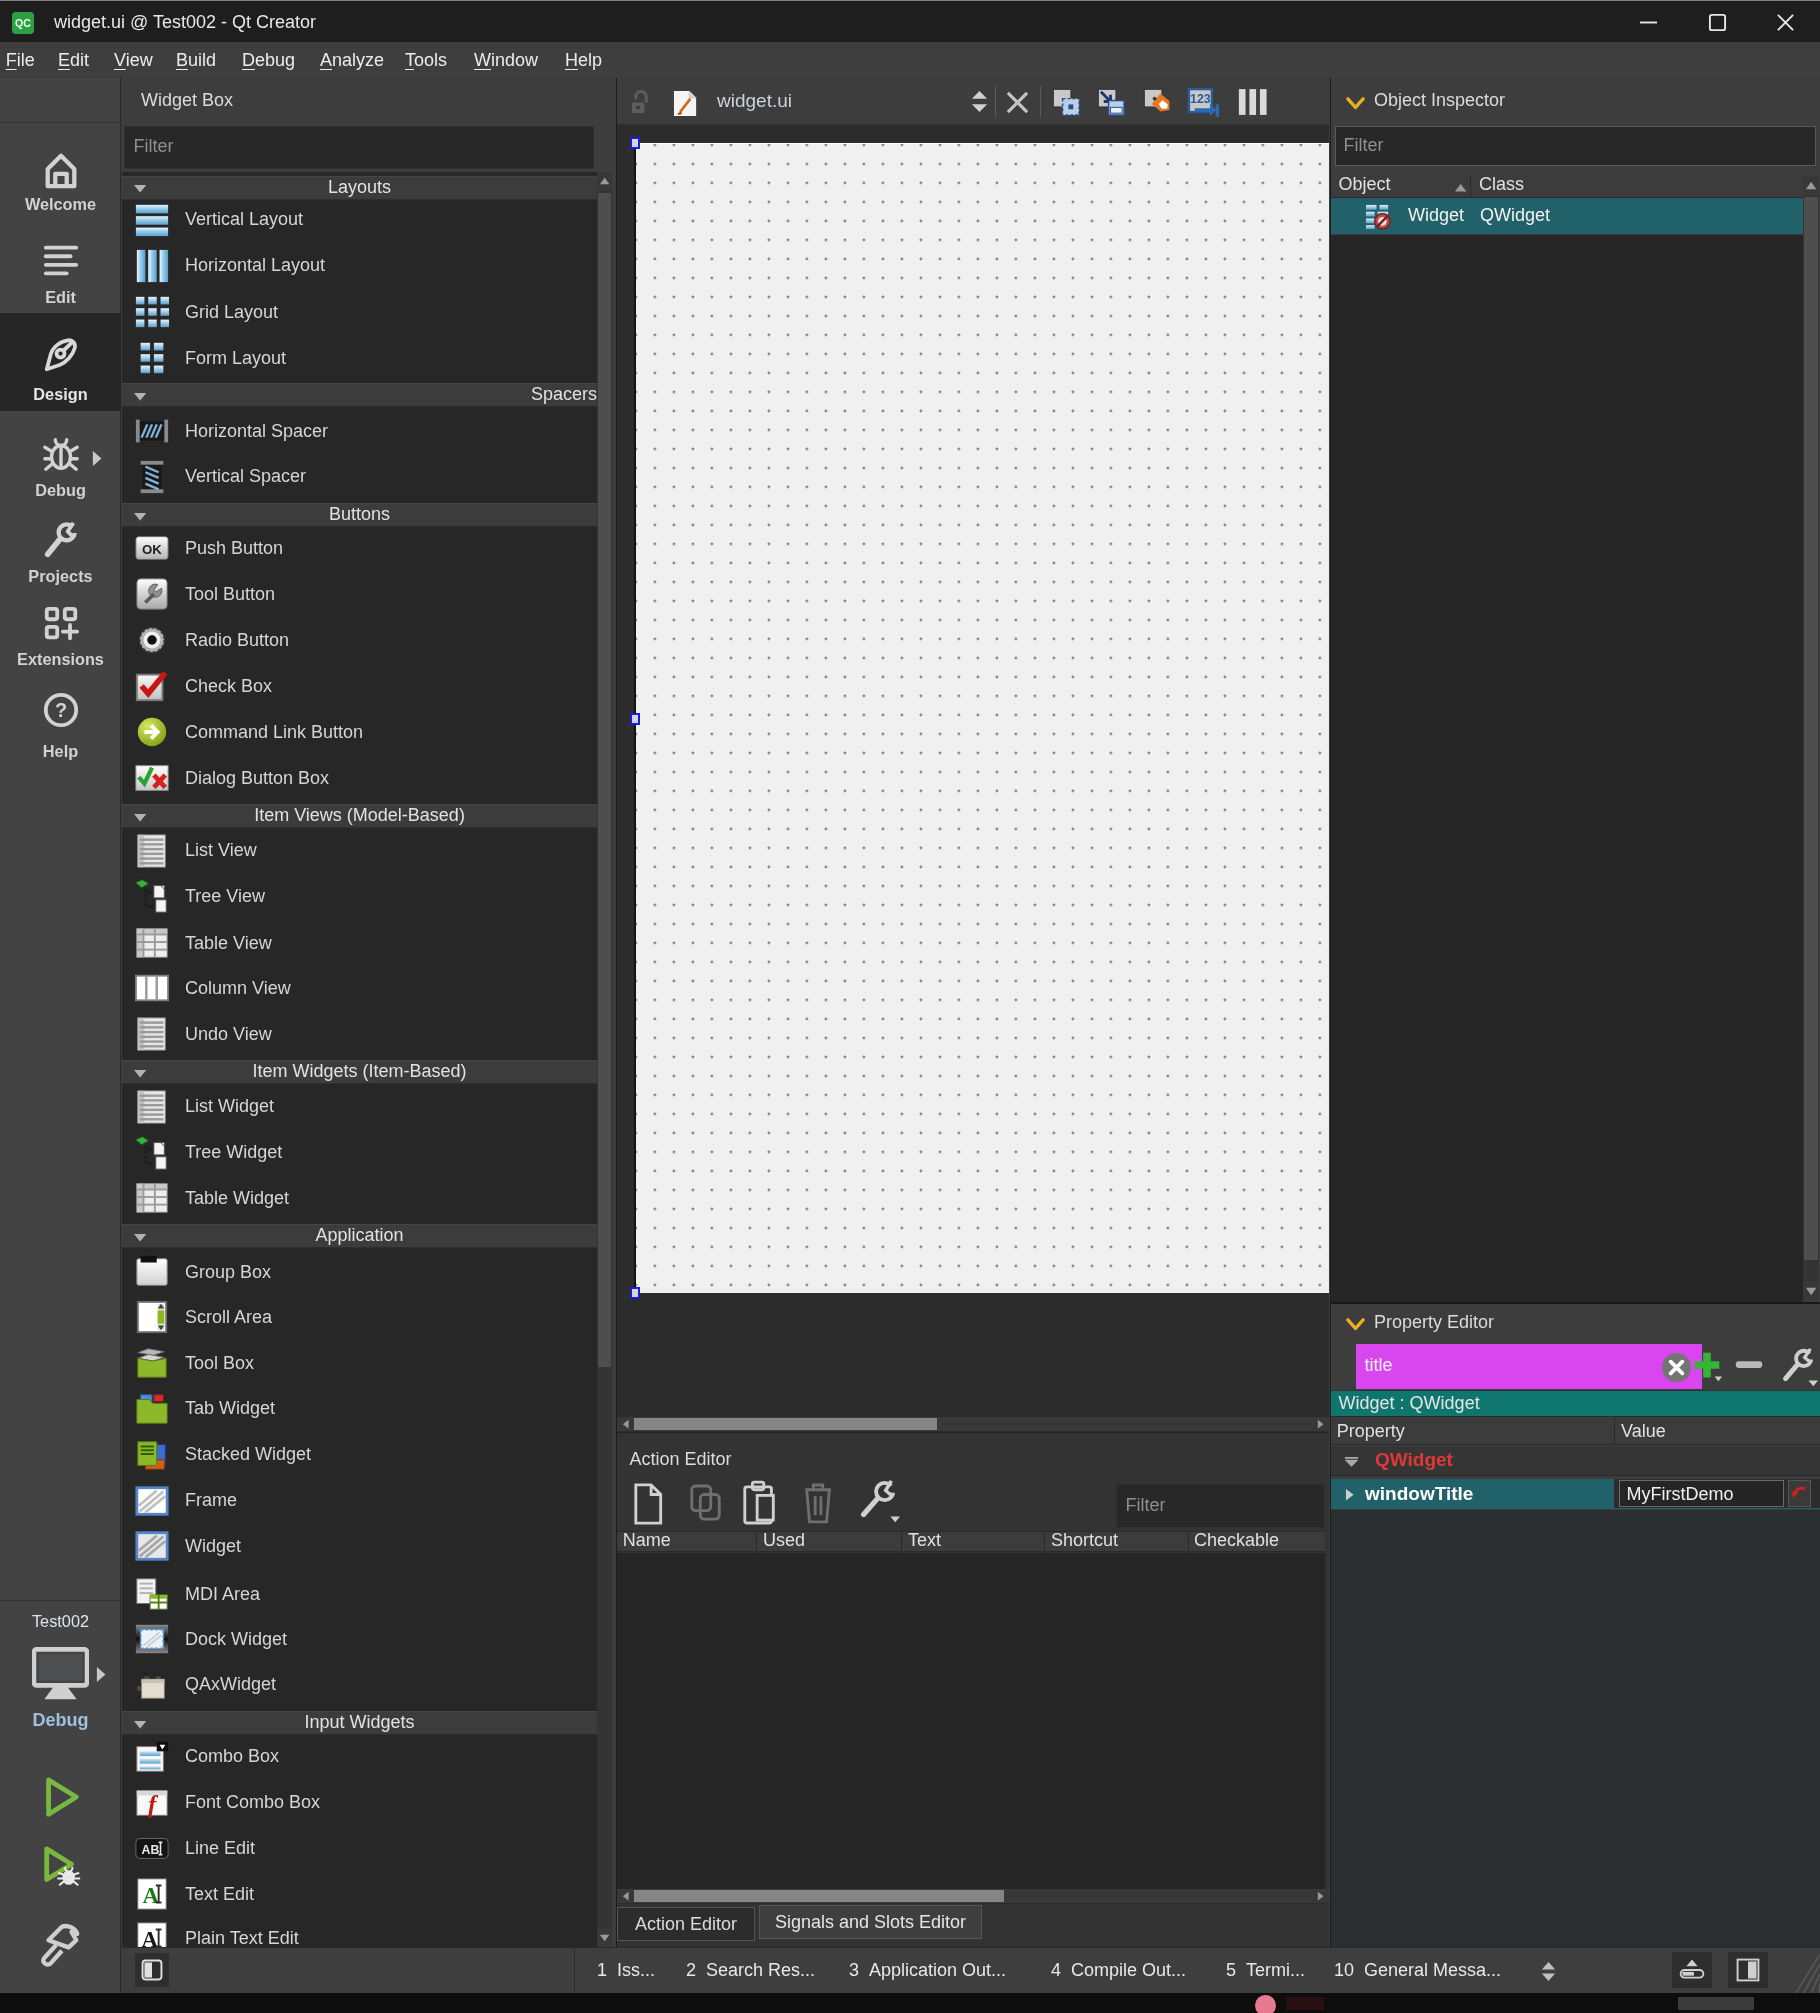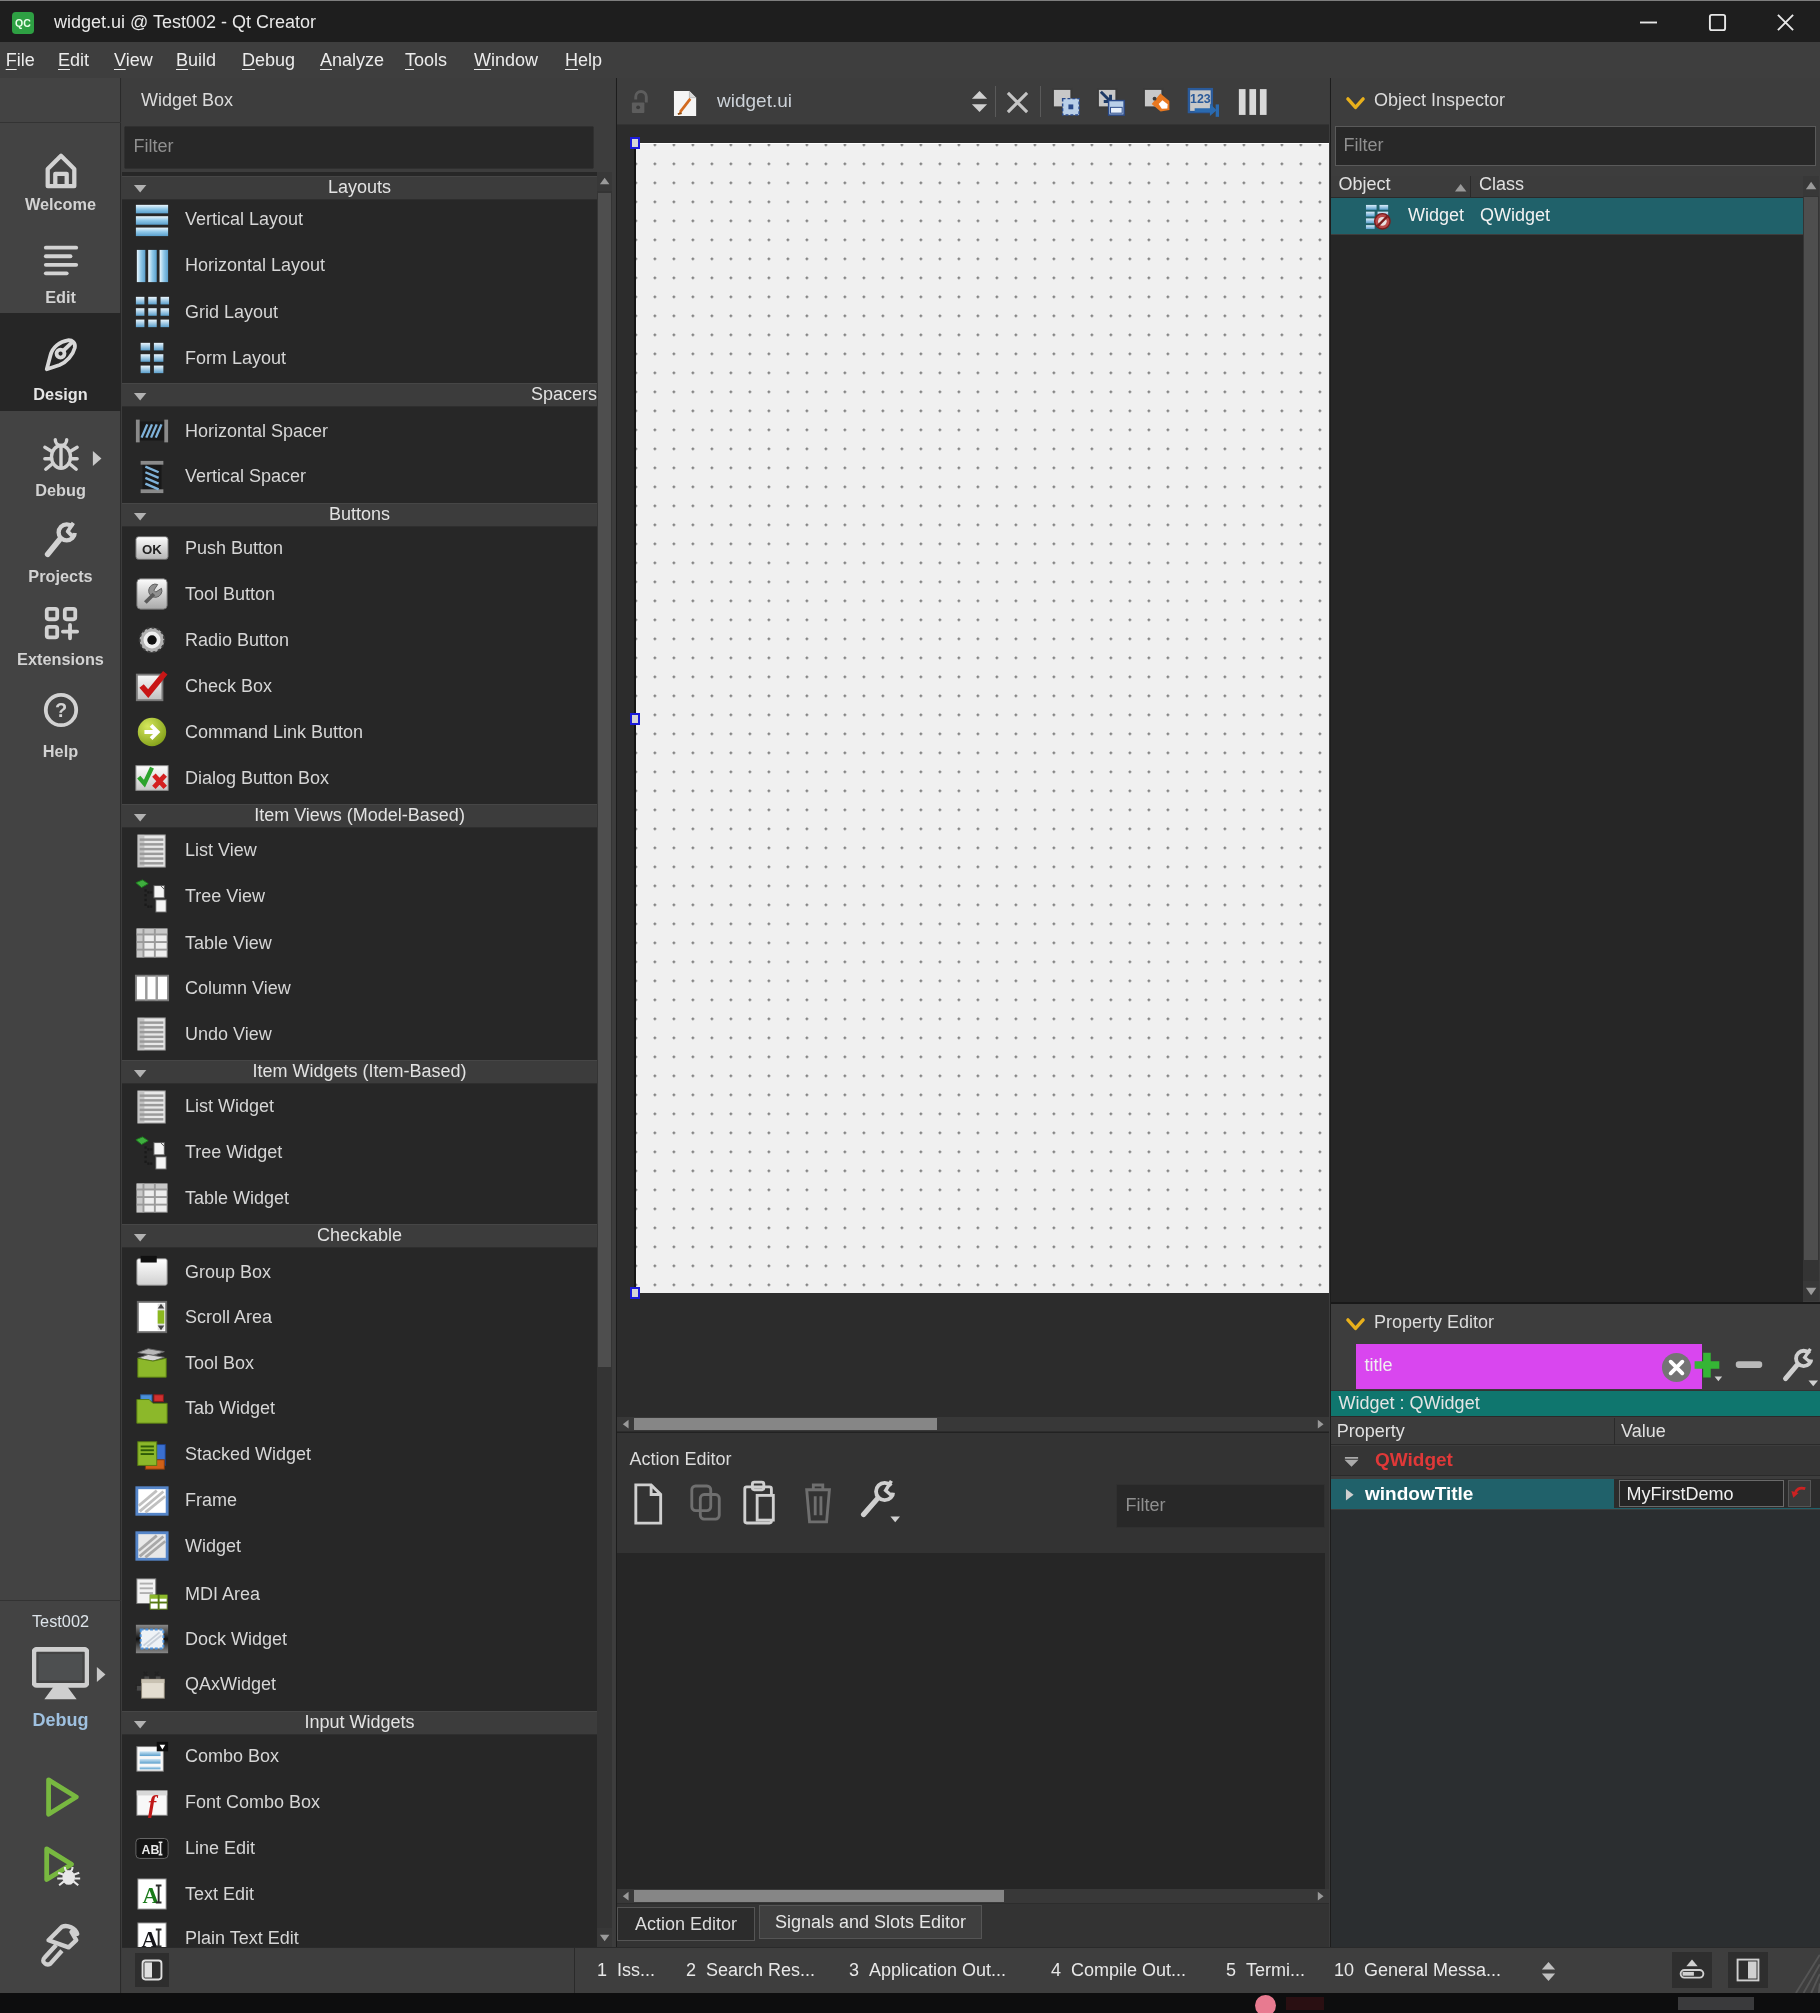--- a/index.html
+++ b/index.html
@@ -171,21 +171,21 @@
     <div class="abs" style="left:0;top:888px;width:475px;height:24px;background:#3c3c3c;border-top:1px solid #464646;border-bottom:1px solid #2e2e2e;">
         <svg class="abs" style="left:10.5px;top:7.6px" width="14.3" height="9.6" viewBox="0 0 15 10">
           <path d="M1 1 L14 1 L7.5 9 Z" fill="#b2b2b2"></path>
         </svg>
         <div style="text-align:center;font-size:18px;color:#e2e2e2;margin-top:0px;">Item Widgets (Item-Based)</div>
       </div>
     <div class="abs" style="left:0;top:1052px;width:475px;height:24px;background:#3c3c3c;border-top:1px solid #464646;border-bottom:1px solid #2e2e2e;">
         <svg class="abs" style="left:10.5px;top:7.6px" width="14.3" height="9.6" viewBox="0 0 15 10">
           <path d="M1 1 L14 1 L7.5 9 Z" fill="#b2b2b2"></path>
         </svg>
-        <div style="text-align:center;font-size:18px;color:#e2e2e2;margin-top:0px;">Checkable</div>
+        <div style="text-align:center;font-size:18px;color:#e2e2e2;margin-top:0px;">Application</div>
       </div>
     <div class="abs" style="left:0;top:1539px;width:475px;height:24px;background:#3c3c3c;border-top:1px solid #464646;border-bottom:1px solid #2e2e2e;">
         <svg class="abs" style="left:10.5px;top:7.6px" width="14.3" height="9.6" viewBox="0 0 15 10">
           <path d="M1 1 L14 1 L7.5 9 Z" fill="#b2b2b2"></path>
         </svg>
         <div style="text-align:center;font-size:18px;color:#e2e2e2;margin-top:0px;">Input Widgets</div>
       </div>
     <svg class="abs" style="left:11.5px;top:30px" width="36" height="36" viewBox="0 0 38 38">
         <defs>
           <linearGradient id="bl1" x1="0" y1="0" x2="0" y2="1">
@@ -698,20 +698,31 @@
         <circle cx="32" cy="14" r="9" fill="none" stroke="#d0d0d0" stroke-width="4"></circle>
         <path d="M32 14 L47 1 L47 16 Z" fill="#333333"></path>
         <path d="M39 3 L33 13 L40 19" fill="none" stroke="#d0d0d0" stroke-width="3.6"></path>
         <line x1="24" y1="22" x2="10" y2="38" stroke="#d0d0d0" stroke-width="5.5" stroke-linecap="round"></line>
         <path d="M38 40 L48 40 L43 46 Z" fill="#d0d0d0"></path>
       </svg>
     <div class="abs" style="left:499px;top:51px;width:209px;height:44px;background:#282828;border:1px solid #303030;">
       <div class="abs" style="left:8.6px;top:9.6px;font-size:18px;color:#8f8f8f;">Filter</div>
     </div>
 
+    <div class="abs" style="left:0;top:98px;width:708px;height:21px;background:#3c3c3c;border-top:1px solid #2a2a2a;border-bottom:1px solid #2a2a2a;font-size:18px;color:#e0e0e0;">
+      <div class="abs" style="left:5.7px;top:-1.9px;">Name</div>
+      <div class="abs" style="left:146px;top:-1.9px;">Used</div>
+      <div class="abs" style="left:291px;top:-1.9px;">Text</div>
+      <div class="abs" style="left:434px;top:-1.9px;">Shortcut</div>
+      <div class="abs" style="left:577px;top:-1.9px;">Checkable</div>
+      <div class="abs" style="left:139px;top:0;width:1px;height:21px;background:#2a2a2a;"></div>
+      <div class="abs" style="left:284px;top:0;width:1px;height:21px;background:#2a2a2a;"></div>
+      <div class="abs" style="left:427px;top:0;width:1px;height:21px;background:#2a2a2a;"></div>
+      <div class="abs" style="left:571px;top:0;width:1px;height:21px;background:#2a2a2a;"></div>
+    </div>
     <div class="abs" style="left:0;top:120px;width:708px;height:337px;background:#262626;"></div>
   </div>
 
   <div class="abs" style="left:0;top:1811px;width:712px;height:14.3px;background:#383838;">
     <svg class="abs" style="left:1.9px;top:0" width="13.4" height="14.3" viewBox="0 0 14 15">
         <path d="M10 3 L4 7.5 L10 12 Z" fill="#9a9a9a"></path>
       </svg>
     <div class="abs" style="left:17px;top:1px;width:370px;height:12.4px;background:#868686;"></div>
     <svg class="abs" style="left:697px;top:0" width="13.4" height="14.3" viewBox="0 0 14 15">
         <path d="M4 3 L10 7.5 L4 12 Z" fill="#9a9a9a"></path>

